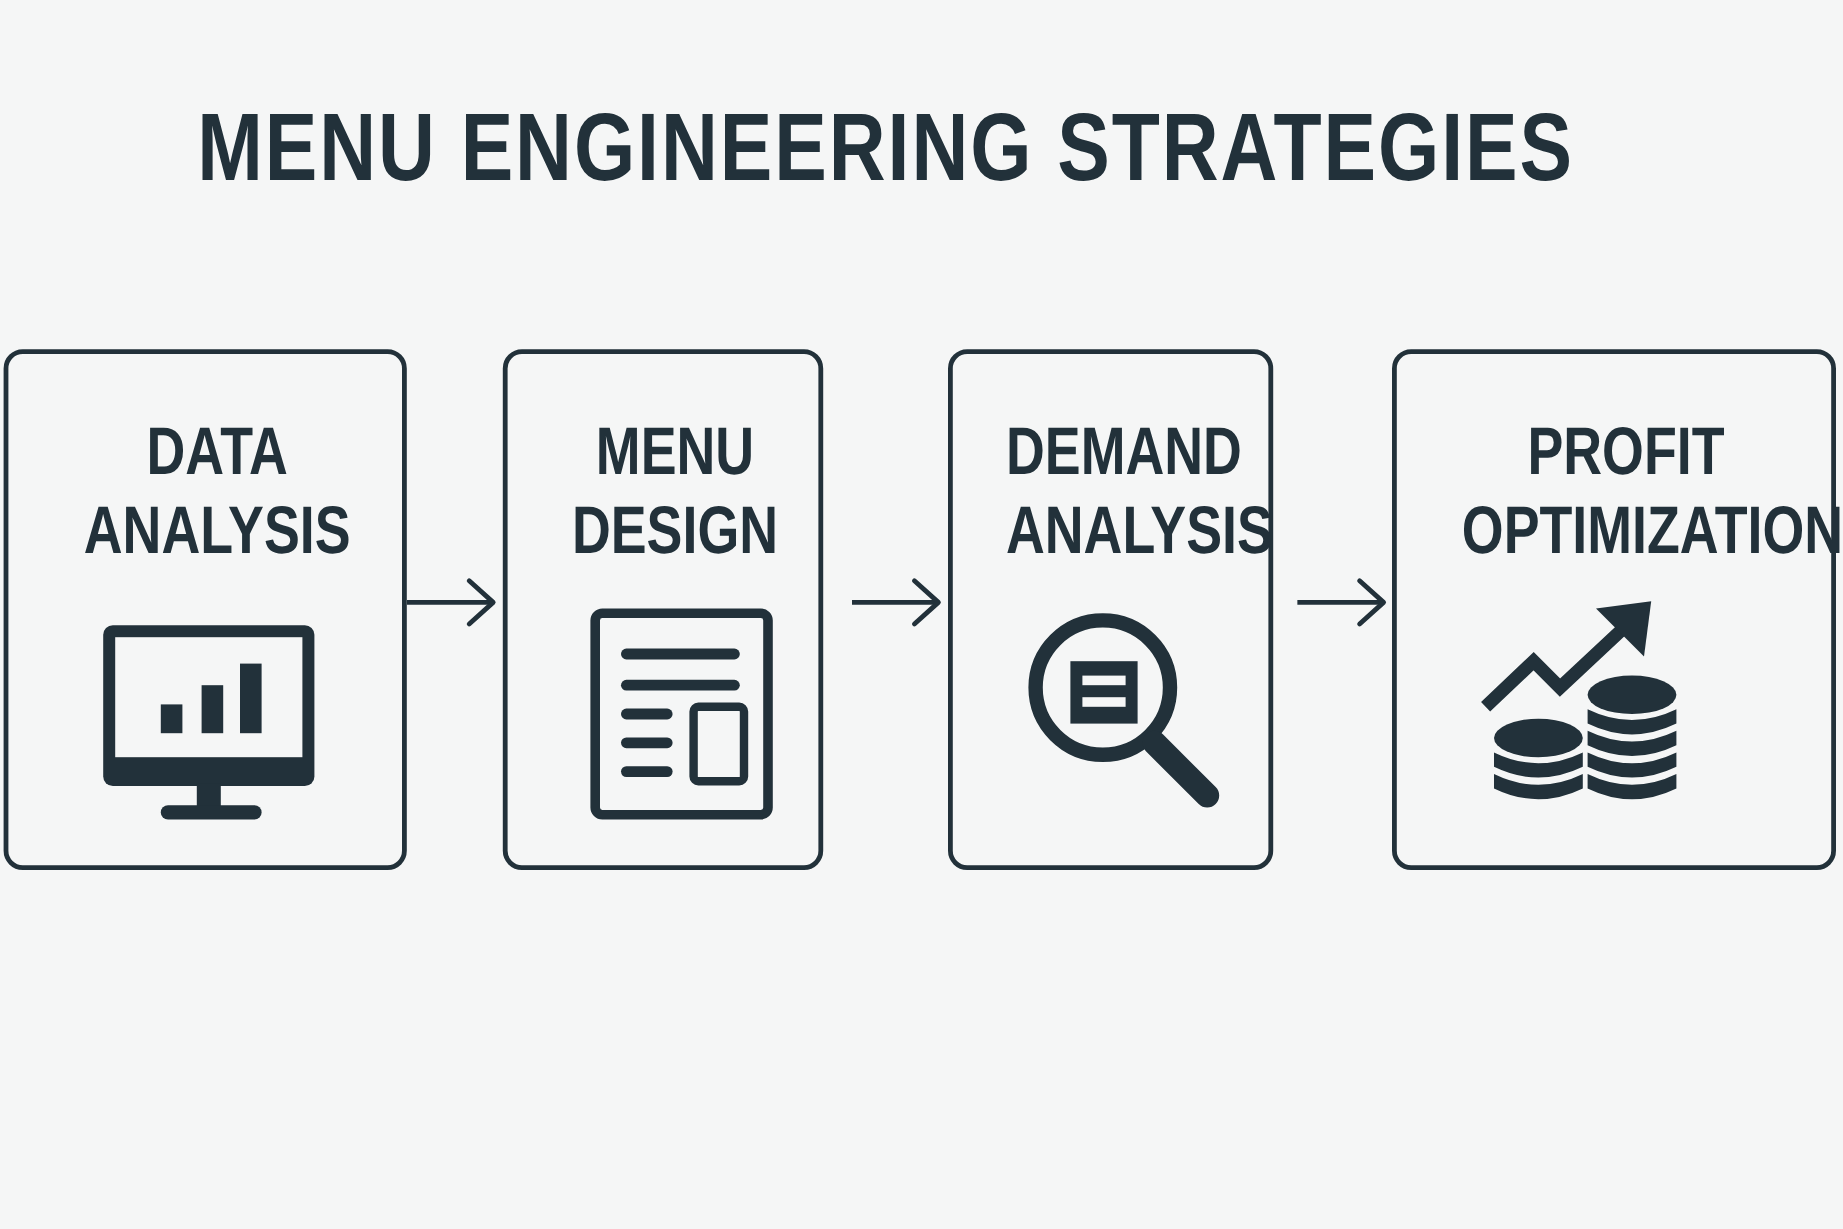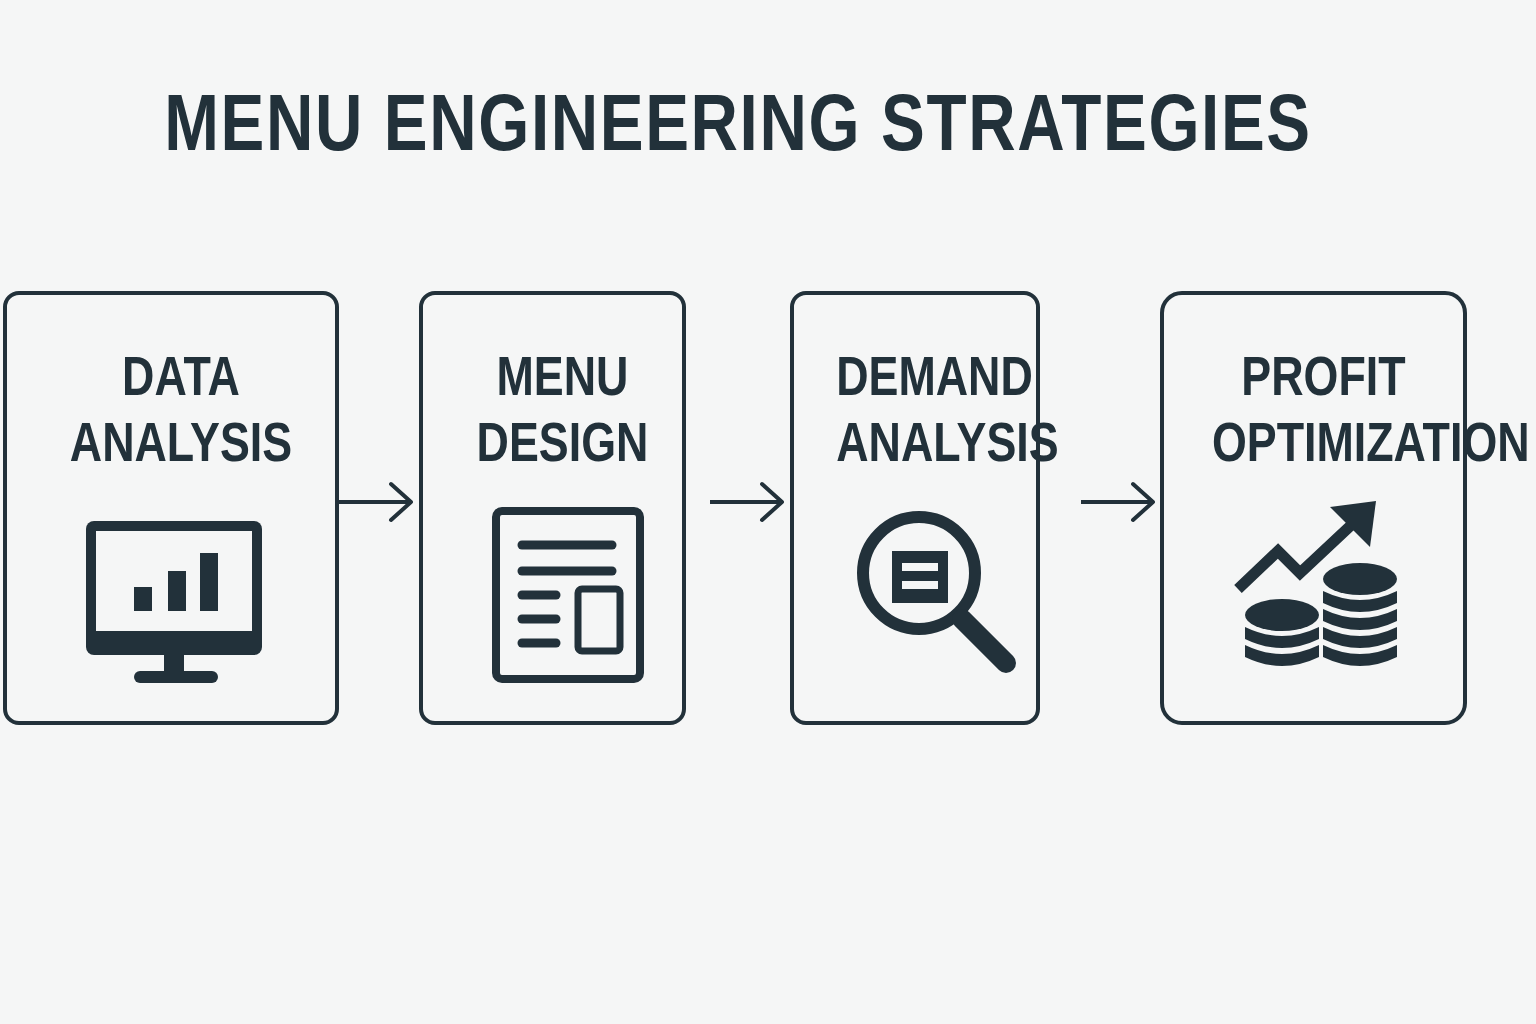--- a/index.html
+++ b/index.html
@@ -51,40 +51,40 @@
     <line x1="32" y1="138" x2="66" y2="138" stroke="#22313a" stroke-width="9" stroke-linecap="round"></line>
     <rect x="88" y="84" width="42" height="62" rx="4" fill="none" stroke="#22313a" stroke-width="7"></rect>
   </svg>
 </div>
 
 <svg class="arrow" style="left:710px;" width="80" height="44" viewBox="0 0 80 44">
   <line x1="0" y1="22" x2="72" y2="22" stroke="#22313a" stroke-width="4"></line>
   <polyline points="52,4 72,22 52,40" fill="none" stroke="#22313a" stroke-width="4" stroke-linecap="round" stroke-linejoin="round"></polyline>
 </svg>
 
-<div class="box" style="left:790px;width:250px;">
+<div class="box" style="left:790px;width:271px;">
   <div class="box-label">
     <span>DEMAND</span>
     <span>ANALYSIS</span>
   </div>
   <svg class="icon" style="left:58px;top:212px;" width="170" height="180" viewBox="0 0 170 180">
     <circle cx="67" cy="66" r="56" fill="none" stroke="#22313a" stroke-width="12"></circle>
     <rect x="40" y="44" width="56" height="52" fill="#22313a"></rect>
     <rect x="50" y="56" width="36" height="8" fill="#f5f6f6"></rect>
     <rect x="50" y="74" width="36" height="8" fill="#f5f6f6"></rect>
     <line x1="110" y1="112" x2="154" y2="156" stroke="#22313a" stroke-width="20" stroke-linecap="round"></line>
   </svg>
 </div>
 
 <svg class="arrow" style="left:1081px;" width="80" height="44" viewBox="0 0 80 44">
   <line x1="0" y1="22" x2="72" y2="22" stroke="#22313a" stroke-width="4"></line>
   <polyline points="52,4 72,22 52,40" fill="none" stroke="#22313a" stroke-width="4" stroke-linecap="round" stroke-linejoin="round"></polyline>
 </svg>
 
-<div class="box" style="left:1160px;width:307px;border-radius:22px;">
+<div class="box" style="left:1160px;width:370px;">
   <div class="box-label">
     <span>PROFIT</span>
     <span>OPTIMIZATION</span>
   </div>
   <svg class="icon" style="left:66px;top:204px;" width="180" height="180" viewBox="0 0 180 180">
     <polyline points="8,90 48,52 70,74 132,16" fill="none" stroke="#22313a" stroke-width="11" stroke-linejoin="miter"></polyline>
     <polygon points="100,8 146,2 140,48" fill="#22313a"></polygon>
 
     <g fill="#22313a">
       <ellipse cx="52" cy="116" rx="37" ry="16"></ellipse>

